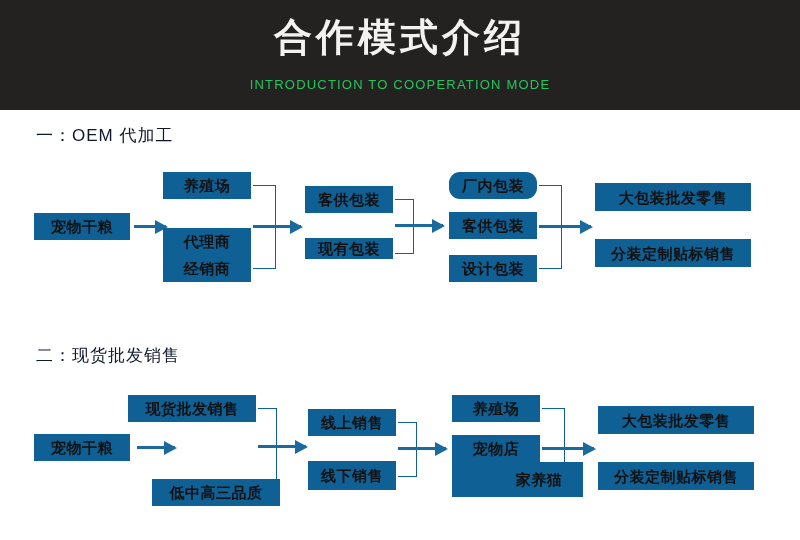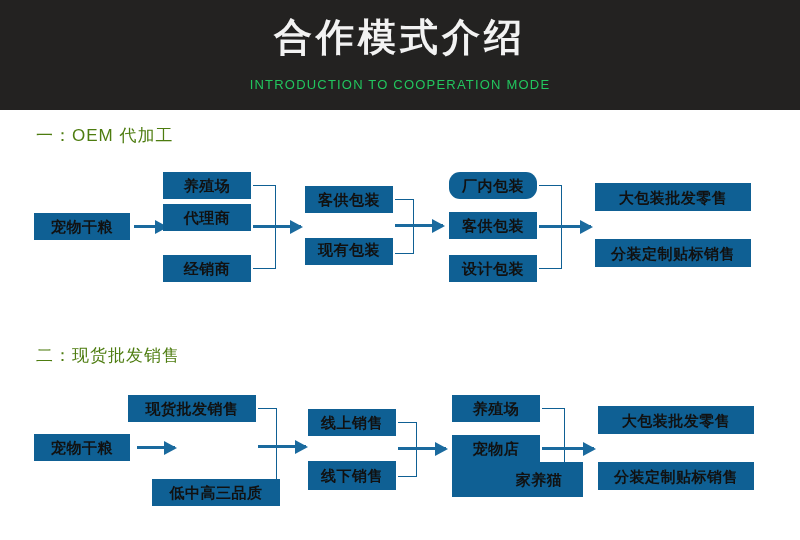--- a/index.html
+++ b/index.html
@@ -44,21 +44,21 @@
     font-size: 13px;
     font-weight: 400;
     letter-spacing: 1.2px;
     line-height: 18px;
     white-space: nowrap;
   }
 
   
   .section-heading {
     position: absolute;
-    color: #4d7c0f;
+    color: #0f172a;
     font-size: 17px;
     font-weight: 400;
     letter-spacing: 1px;
     line-height: 24px;
     white-space: nowrap;
   }
 
   
   .node {
     position: absolute;
@@ -112,28 +112,28 @@
   <div class="banner-subtitle">INTRODUCTION TO COOPERATION MODE</div>
 </div>
 
 <div class="section-heading" style="left:36px; top:124px;">一：OEM 代加工</div>
 
 <div class="node" style="left:34px; top:213px; width:96px; height:27px;">宠物干粮</div>
 
 <div class="arrow" style="left:134px; top:225px; width:32px;"></div>
 
 <div class="node" style="left:163px; top:172px; width:88px; height:27px;">养殖场</div>
-<div class="node" style="left:163px; top:204px; width:88px; height:27px;">代理商</div>
+<div class="node" style="left:163px; top:228px; width:88px; height:27px;">代理商</div>
 <div class="node" style="left:163px; top:255px; width:88px; height:27px;">经销商</div>
 
 <div class="bracket right" style="left:253px; top:185px; width:22px; height:82px;"></div>
 <div class="arrow" style="left:253px; top:225px; width:48px;"></div>
 
 <div class="node" style="left:305px; top:186px; width:88px; height:27px;">客供包装</div>
-<div class="node" style="left:305px; top:238px; width:88px; height:27px;font-family:Liberation Mono, monospace;">现有包装</div>
+<div class="node" style="left:305px; top:238px; width:88px; height:21px;">现有包装</div>
 
 <div class="bracket right" style="left:395px; top:199px; width:18px; height:53px;"></div>
 <div class="arrow" style="left:395px; top:224px; width:48px;"></div>
 
 <div class="node" style="left:449px; top:172px; width:88px; height:27px;border-radius:11px;">厂内包装</div>
 <div class="node" style="left:449px; top:212px; width:88px; height:27px;">客供包装</div>
 <div class="node" style="left:449px; top:255px; width:88px; height:27px;">设计包装</div>
 
 <div class="bracket right" style="left:539px; top:185px; width:22px; height:82px;"></div>
 <div class="arrow" style="left:539px; top:225px; width:52px;"></div>

